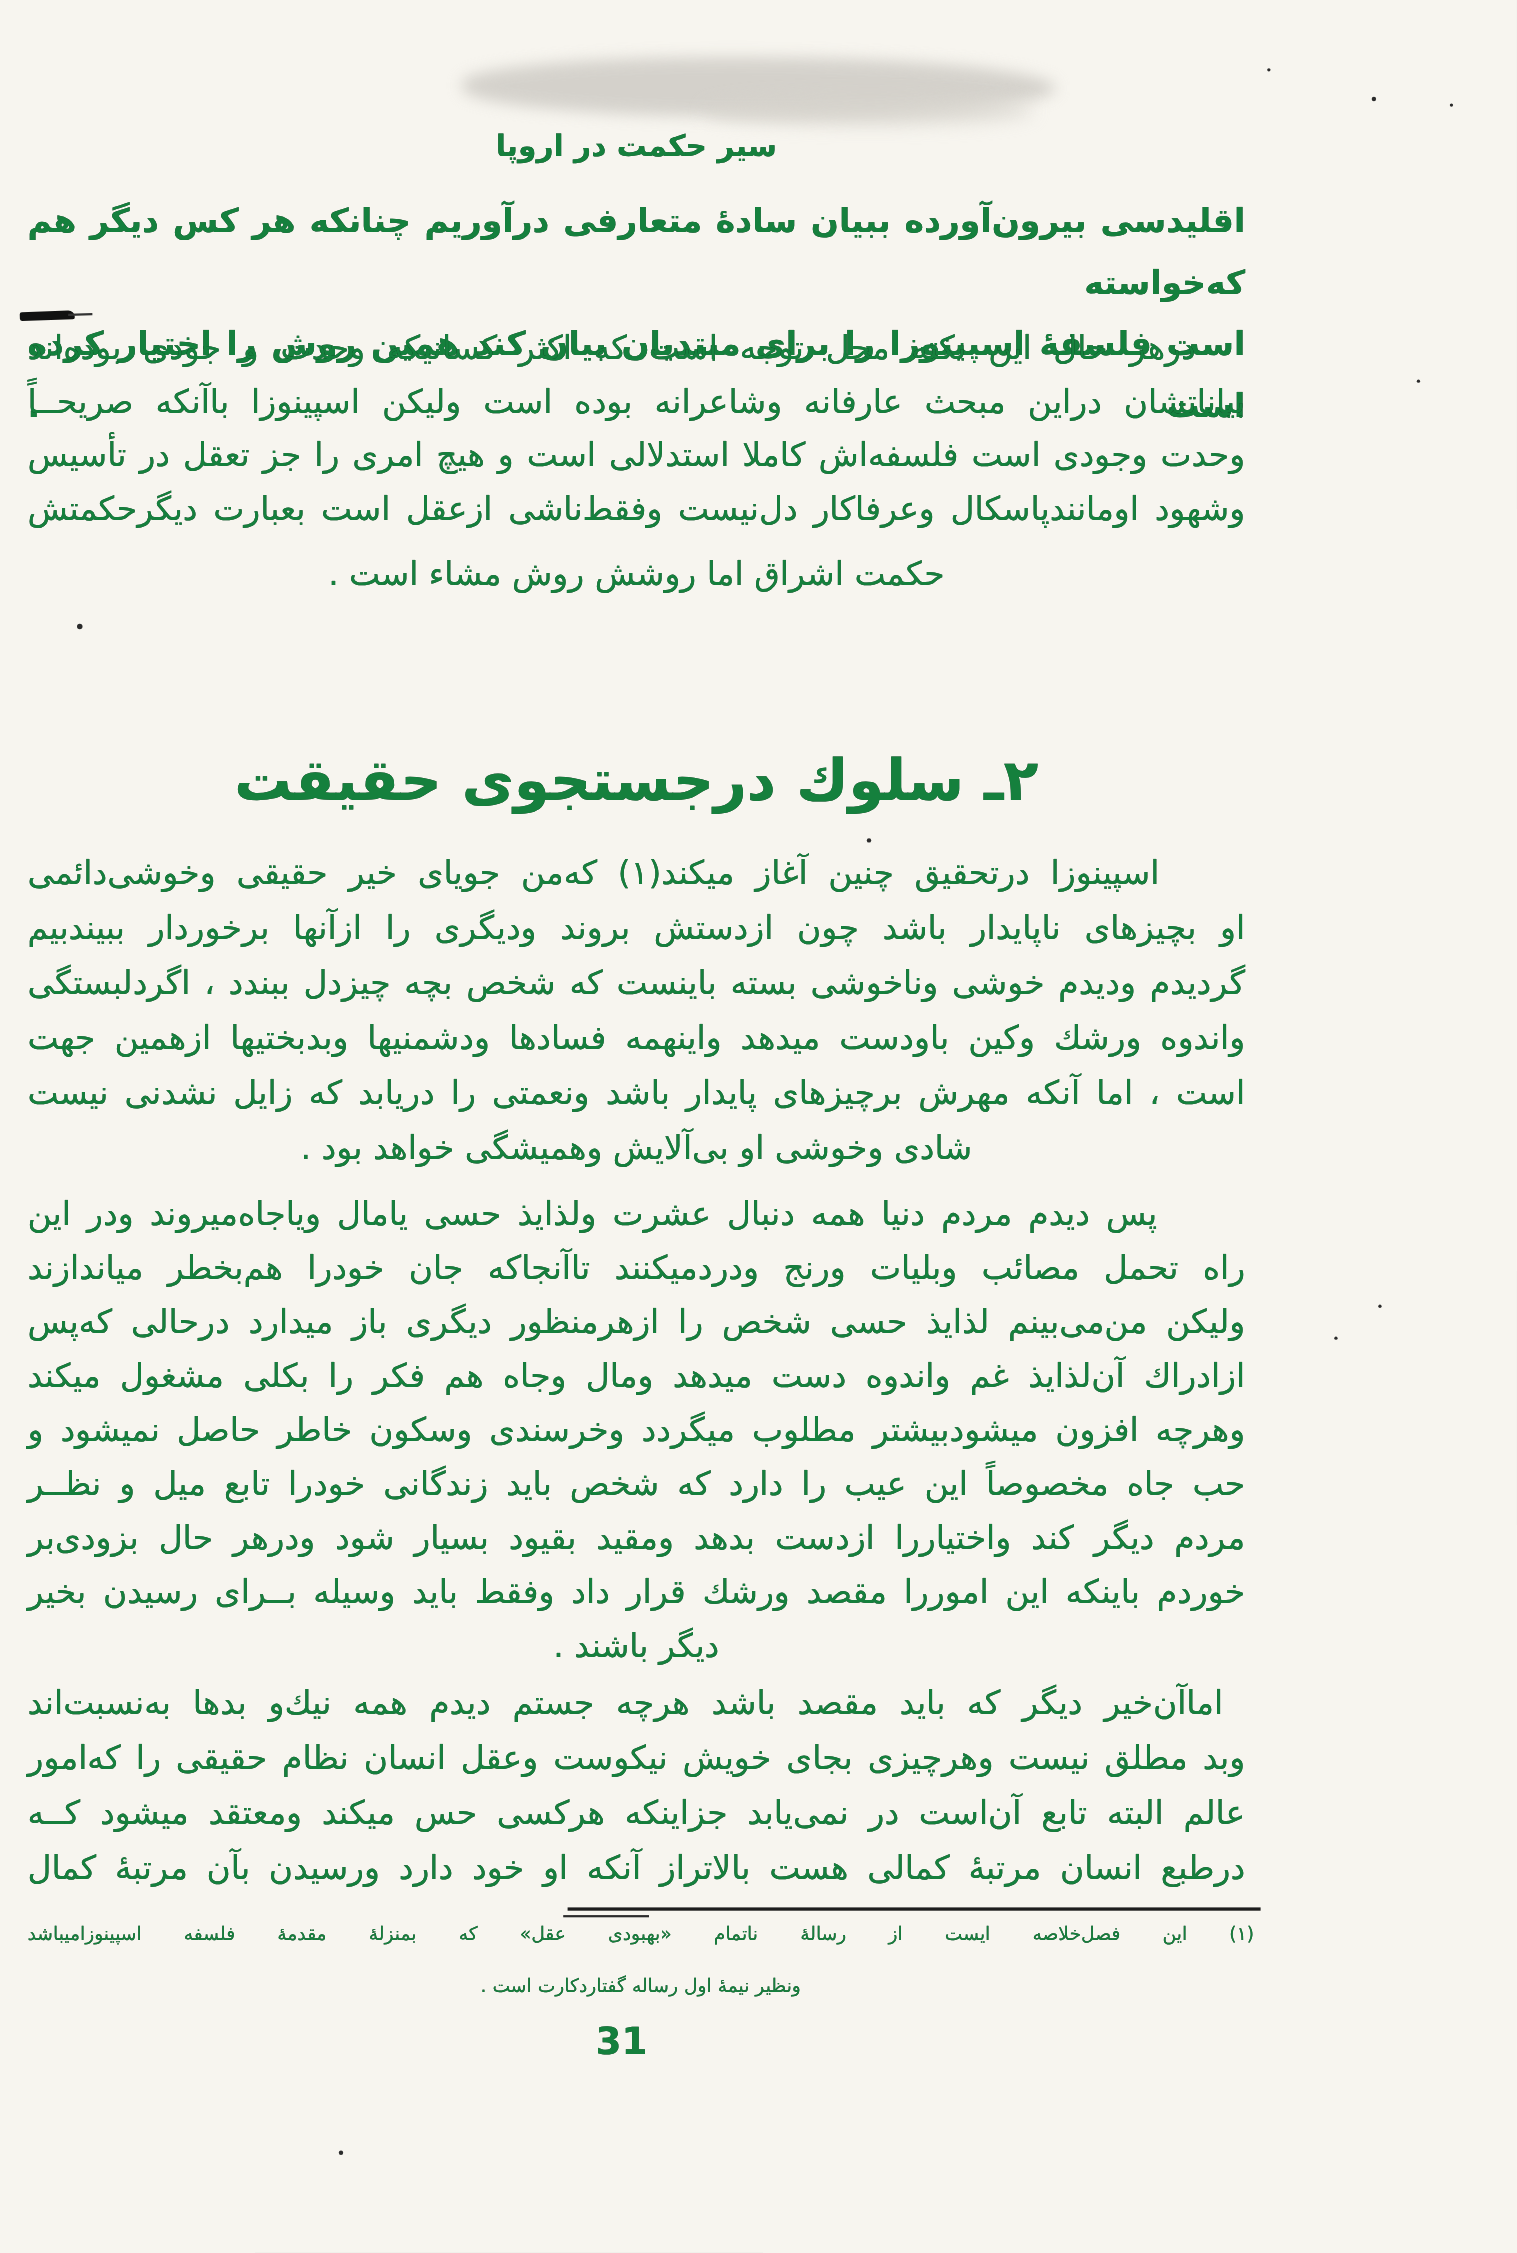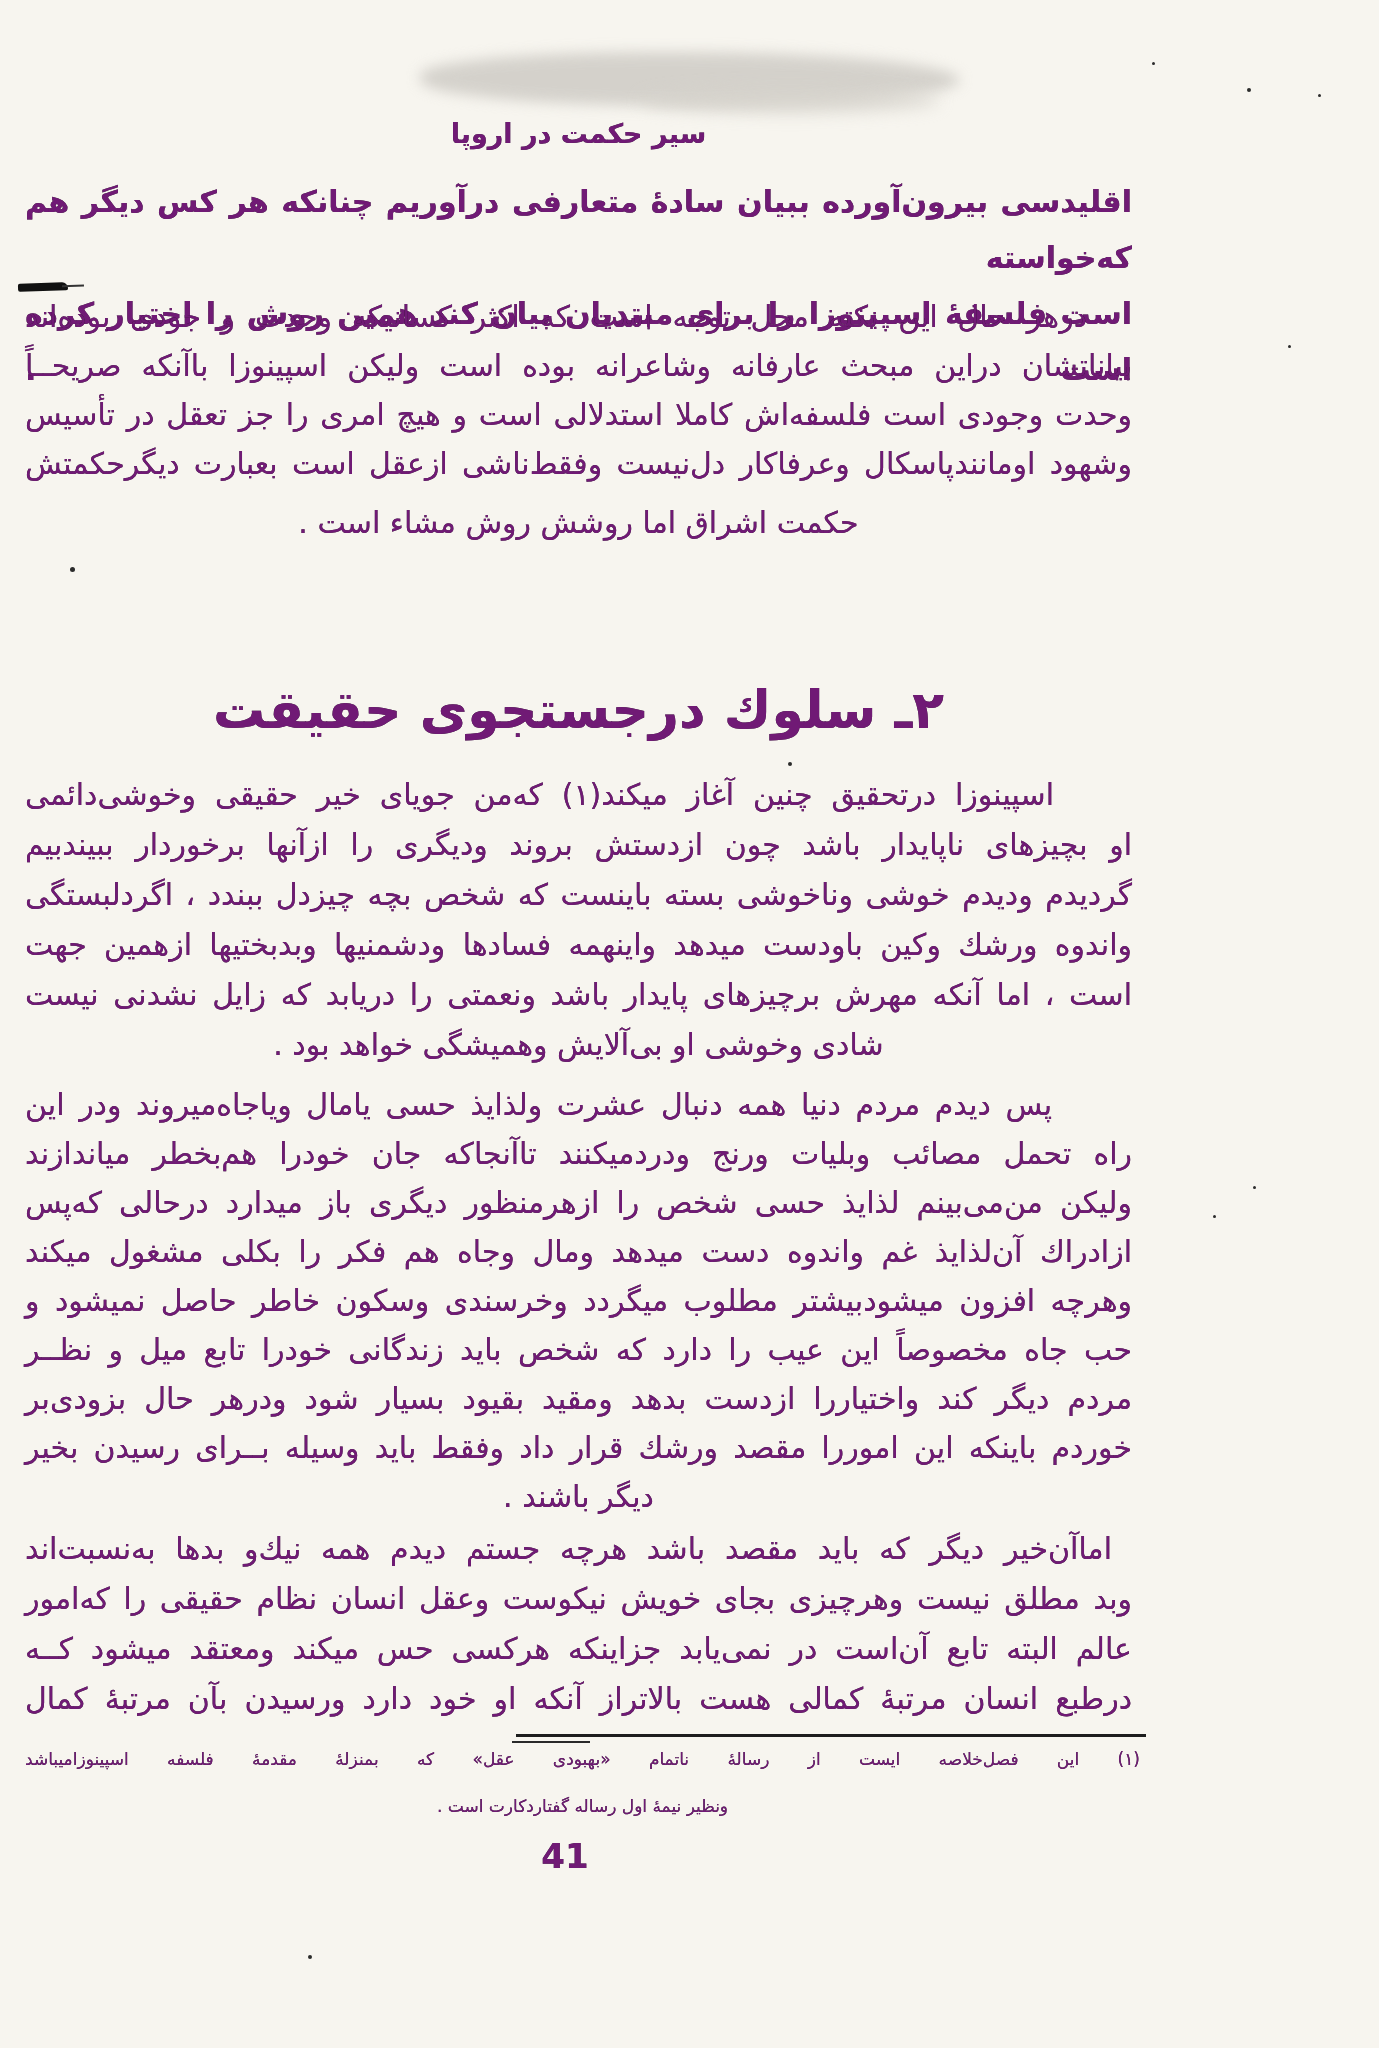--- a/index.html
+++ b/index.html
@@ -3,21 +3,21 @@
 <meta charset="utf-8">
 <style>
   html,body{margin:0;padding:0;background:#e8e6e1;}
   .page{
     position:relative;
     width:1379px;height:2048px;
     margin:0 auto;
     background:#f7f5ef;
     overflow:hidden;
     font-family:"DejaVu Sans", sans-serif;
-    color:#701a75;
+    color:#15803d;
     direction:rtl;
   }
   .blk{position:absolute;left:25px;width:1107px;font-size:30px;}
   .ln{white-space:nowrap;}
   .full{text-align:justify;text-align-last:justify;white-space:normal;}
   .endln{text-align:center;}
   .head{
     position:absolute;left:25px;top:118px;width:1107px;
     text-align:center;font-size:27px;font-weight:bold;
     letter-spacing:1px;
@@ -139,15 +139,15 @@
   </div>
 
   <div class="fnrule"></div>
   <div class="fnrule2"></div>
 
   <div id="footnote" class="blk ink">
     <div class="ln full">(۱) این فصل‌خلاصه ایست از رسالهٔ ناتمام «بهبودی عقل» که بمنزلهٔ مقدمهٔ فلسفه اسپینوزامیباشد</div>
     <div class="ln endln">ونظیر نیمهٔ اول رساله گفتاردکارت است .</div>
   </div>
 
-  <div class="pagenum ink">41</div>
+  <div class="pagenum ink">31</div>
 
 </div>
 
 </body></html>

